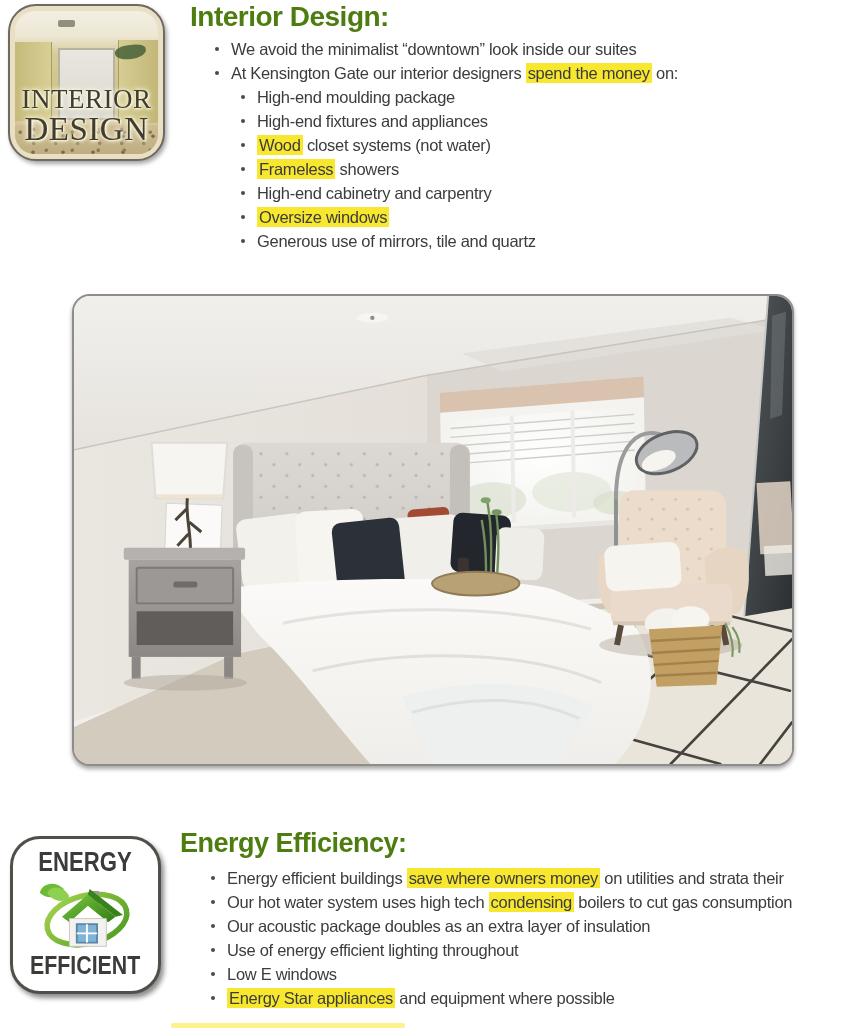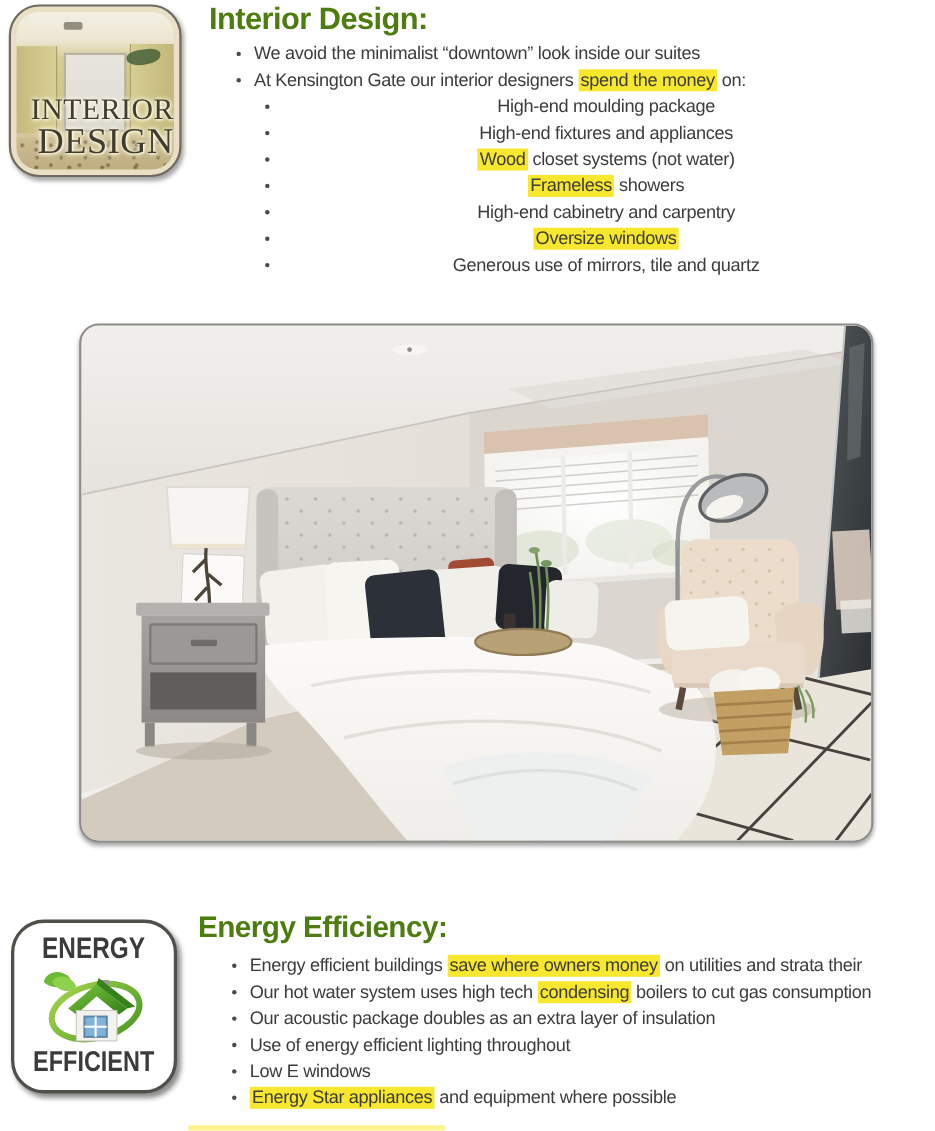--- a/index.html
+++ b/index.html
@@ -34,21 +34,21 @@
   .badge-interior .art .vent { position:absolute; left:30%; top:6%; width:12%; height:5%;
     background:#6b6657; border-radius:2px; opacity:.7; }
   .badge-interior .art .counter { position:absolute; left:0; bottom:0; width:100%; height:20%;
     background:
       radial-gradient(circle at 20% 40%, #8a7c56 1.5px, transparent 2px),
       radial-gradient(circle at 60% 70%, #7d6f4c 1.5px, transparent 2px),
       radial-gradient(circle at 85% 30%, #93855e 1.5px, transparent 2px),
       linear-gradient(180deg,#cdbd92,#bfae80);
     background-size: 26px 18px, 30px 16px, 22px 14px, 100% 100%; }
   .badge-interior .label {
-    position: absolute; left: 0; right: 0; bottom: 8px; text-align: right;
+    position: absolute; left: 0; right: 0; bottom: 8px; text-align: center;
     font-family: "Liberation Serif", serif; color: #403c2e; line-height: 1.0;
     text-shadow: 0 0 4px #fffbe8, 0 0 6px #fffbe8, 1px 1px 2px #fffbe8;
   }
   .badge-interior .label .l1 { font-size: 27px; letter-spacing: .5px; }
   .badge-interior .label .l2 { font-size: 33px; letter-spacing: .5px; }
   .badge-energy {
     left: 10px; top: 836px; width: 151px; height: 158px;
     border: 3px solid #504f4a; background: #ffffff; border-radius: 30px;
     box-shadow: 3px 4px 5px rgba(0,0,0,.45);
     display: flex; flex-direction: column; align-items: center; justify-content: space-between;
@@ -72,21 +72,21 @@
   ul.blist { list-style: none; }
   ul.blist li {
     position: relative; padding-left: 23px; line-height: 24px;
     font-size: 16.5px; letter-spacing: -0.3px; color: #3c3c3c;
   }
   ul.blist li::before {
     content: ""; position: absolute; left: 7px; top: 10px;
     width: 4px; height: 4px; background: #4a4a4a; border-radius: 50%;
   }
   ul.l1 { margin-left: 18px; }
-  ul.l2 { margin-left: 44px; text-align: center; }
+  ul.l2 { margin-left: 44px; }
   ul.le { margin-left: 24px; }
   .hl { background: #f7e72e; padding: 1px 2px; }
   
   .photo {
     position: absolute; left: 72px; top: 294px; width: 722px; height: 472px;
     border: 2px solid #8e8d8b; border-radius: 18px; overflow: hidden;
     background: #e4e0d9; box-shadow: 0 3px 4px rgba(0,0,0,.35);
   }
   .photo svg { display: block; width: 100%; height: 100%; }
   .sliver {

